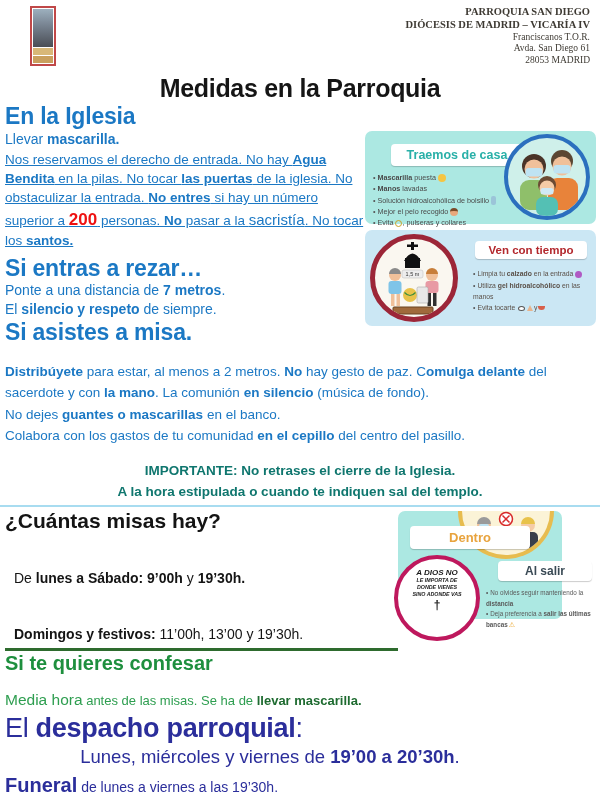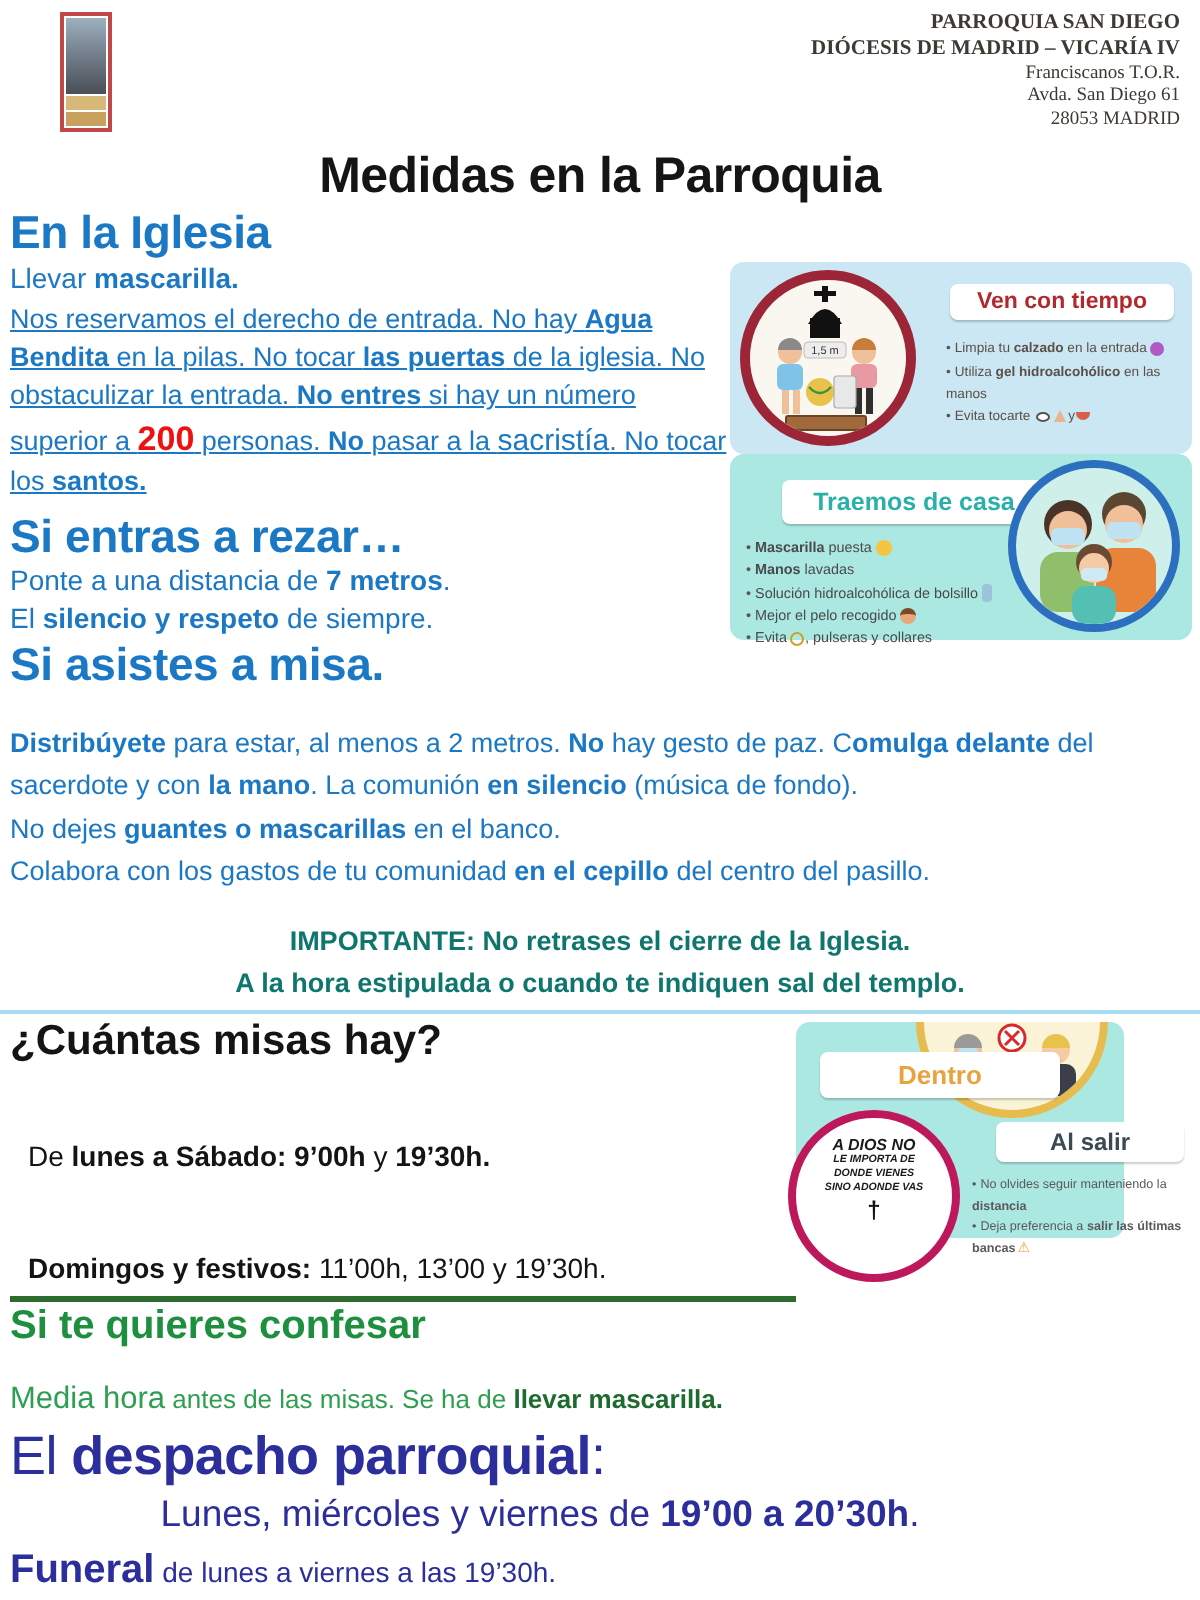--- a/index.html
+++ b/index.html
@@ -127,20 +127,47 @@
       <h2 class="blue-h">En la Iglesia</h2>
       <div class="b-line"><span>Llevar </span><b>mascarilla.</b></div>
       <p class="para1"><span>Nos reservamos el derecho de entrada. No hay </span><b>Agua Bendita</b><span> en la pilas. No tocar </span><b>las puertas</b><span> de la iglesia. No obstaculizar la entrada. </span><b>No entres</b><span> si hay un número superior a </span><b class="num200">200</b><span> personas. </span><b>No</b><span> pasar a la </span><span class="sacristia">sacristía</span><span>. No tocar los </span><b>santos.</b></p>
       <h2 class="blue-h">Si entras a rezar…</h2>
       <div class="b-line"><span>Ponte a una distancia de </span><b>7 metros</b><span>.</span></div>
       <div class="b-line"><span>El </span><b>silencio y respeto</b><span> de siempre.</span></div>
       <h2 class="blue-h">Si asistes a misa.</h2>
     </div>
 
     <div class="col-right">
+
+      <div class="card card-casa">
+        <div class="title-box tb-casa"><span>Traemos de casa</span></div>
+        <ul class="c-bul bul-casa">
+          <li><b>Mascarilla</b><span> puesta</span><span class="ic ic-smiley"></span></li>
+          <li><b>Manos</b><span> lavadas</span></li>
+          <li><span>Solución hidroalcohólica de bolsillo</span><span class="ic ic-bottle"></span></li>
+          <li><span>Mejor el pelo recogido</span><span class="ic ic-hair"></span></li>
+          <li><span>Evita</span><span class="ic ic-ring"></span><span>, pulseras y collares</span></li>
+        </ul>
+        <div class="circle family-circle">
+          <svg width="78" height="78" viewBox="0 0 78 78">
+            <circle cx="26" cy="28" r="12" fill="#4A3428"></circle>
+            <circle cx="26" cy="31" r="9.5" fill="#F0C09A"></circle>
+            <rect x="17.5" y="30" width="17" height="8.5" rx="3" fill="#BFE3F2"></rect>
+            <rect x="12" y="42" width="27" height="30" rx="9" fill="#8FBF6A"></rect>
+            <circle cx="54" cy="23" r="11" fill="#5B4632"></circle>
+            <circle cx="54" cy="28" r="9.5" fill="#F0C09A"></circle>
+            <rect x="45.5" y="27" width="17" height="8.5" rx="3" fill="#BFE3F2"></rect>
+            <rect x="40" y="40" width="30" height="32" rx="9" fill="#E8833A"></rect>
+            <circle cx="39" cy="47" r="9" fill="#6B4A33"></circle>
+            <circle cx="39" cy="50" r="7.5" fill="#F5CBA6"></circle>
+            <rect x="32.5" y="50" width="13" height="6.5" rx="2.5" fill="#CFE9F5"></rect>
+            <rect x="28" y="59" width="22" height="19" rx="7" fill="#54C0B4"></rect>
+          </svg>
+        </div>
+      </div>
 
       <div class="card card-tiempo">
         <div class="circle church-circle">
           <svg width="78" height="78" viewBox="0 0 78 78">
             <rect x="36" y="3" width="3" height="8" fill="#111"></rect>
             <rect x="32" y="5.5" width="11" height="2.5" fill="#111"></rect>
             <path d="M29 22 Q37.5 7 46 22 Z" fill="#111"></path>
             <rect x="30" y="19" width="15" height="10" fill="#111"></rect>
             <rect x="27" y="31" width="21" height="8" rx="2" fill="#EDEDED" stroke="#BBBBBB" stroke-width="0.5"></rect>
             <text x="37.5" y="37" font-size="5.5" text-anchor="middle" fill="#333">1,5 m</text>
@@ -160,47 +187,20 @@
             <rect x="18" y="68" width="40" height="7" rx="1" fill="#A06A3C" stroke="#6B4522" stroke-width="1"></rect>
           </svg>
         </div>
         <div class="title-box tb-tiempo"><span>Ven con tiempo</span></div>
         <ul class="c-bul bul-tiempo">
           <li><span>Limpia tu </span><b>calzado</b><span> en la entrada</span><span class="ic ic-shoe"></span></li>
           <li><span>Utiliza </span><b>gel hidroalcohólico</b><span> en las manos</span></li>
           <li><span>Evita tocarte</span> <span class="ic ic-eye"></span><span class="ic ic-nose"></span><span>y</span><span class="ic ic-mouth"></span></li>
         </ul>
       </div>
-
-      <div class="card card-casa">
-        <div class="title-box tb-casa"><span>Traemos de casa</span></div>
-        <ul class="c-bul bul-casa">
-          <li><b>Mascarilla</b><span> puesta</span><span class="ic ic-smiley"></span></li>
-          <li><b>Manos</b><span> lavadas</span></li>
-          <li><span>Solución hidroalcohólica de bolsillo</span><span class="ic ic-bottle"></span></li>
-          <li><span>Mejor el pelo recogido</span><span class="ic ic-hair"></span></li>
-          <li><span>Evita</span><span class="ic ic-ring"></span><span>, pulseras y collares</span></li>
-        </ul>
-        <div class="circle family-circle">
-          <svg width="78" height="78" viewBox="0 0 78 78">
-            <circle cx="26" cy="28" r="12" fill="#4A3428"></circle>
-            <circle cx="26" cy="31" r="9.5" fill="#F0C09A"></circle>
-            <rect x="17.5" y="30" width="17" height="8.5" rx="3" fill="#BFE3F2"></rect>
-            <rect x="12" y="42" width="27" height="30" rx="9" fill="#8FBF6A"></rect>
-            <circle cx="54" cy="23" r="11" fill="#5B4632"></circle>
-            <circle cx="54" cy="28" r="9.5" fill="#F0C09A"></circle>
-            <rect x="45.5" y="27" width="17" height="8.5" rx="3" fill="#BFE3F2"></rect>
-            <rect x="40" y="40" width="30" height="32" rx="9" fill="#E8833A"></rect>
-            <circle cx="39" cy="47" r="9" fill="#6B4A33"></circle>
-            <circle cx="39" cy="50" r="7.5" fill="#F5CBA6"></circle>
-            <rect x="32.5" y="50" width="13" height="6.5" rx="2.5" fill="#CFE9F5"></rect>
-            <rect x="28" y="59" width="22" height="19" rx="7" fill="#54C0B4"></rect>
-          </svg>
-        </div>
-      </div>
     </div>
   </div>
 
   <p class="para2"><b>Distribúyete</b><span> para estar, al menos a 2 metros. </span><b>No</b><span> hay gesto de paz. C</span><b>omulga delante</b><span> del sacerdote y con </span><b>la mano</b><span>. La comunión </span><b>en silencio</b><span> (música de fondo).</span><br>
   <span><span>No dejes </span><b>guantes o mascarillas</b><span> en el banco.</span></span><br>
   <span><span>Colabora con los gastos de tu comunidad </span><b>en el cepillo</b><span> del centro del pasillo.</span></span></p>
 
   <div class="red-center">IMPORTANTE: No retrases el cierre de la Iglesia.</div>
   <div class="red-center">A la hora estipulada o cuando te indiquen sal del templo.</div>
   <hr class="blue-line">

